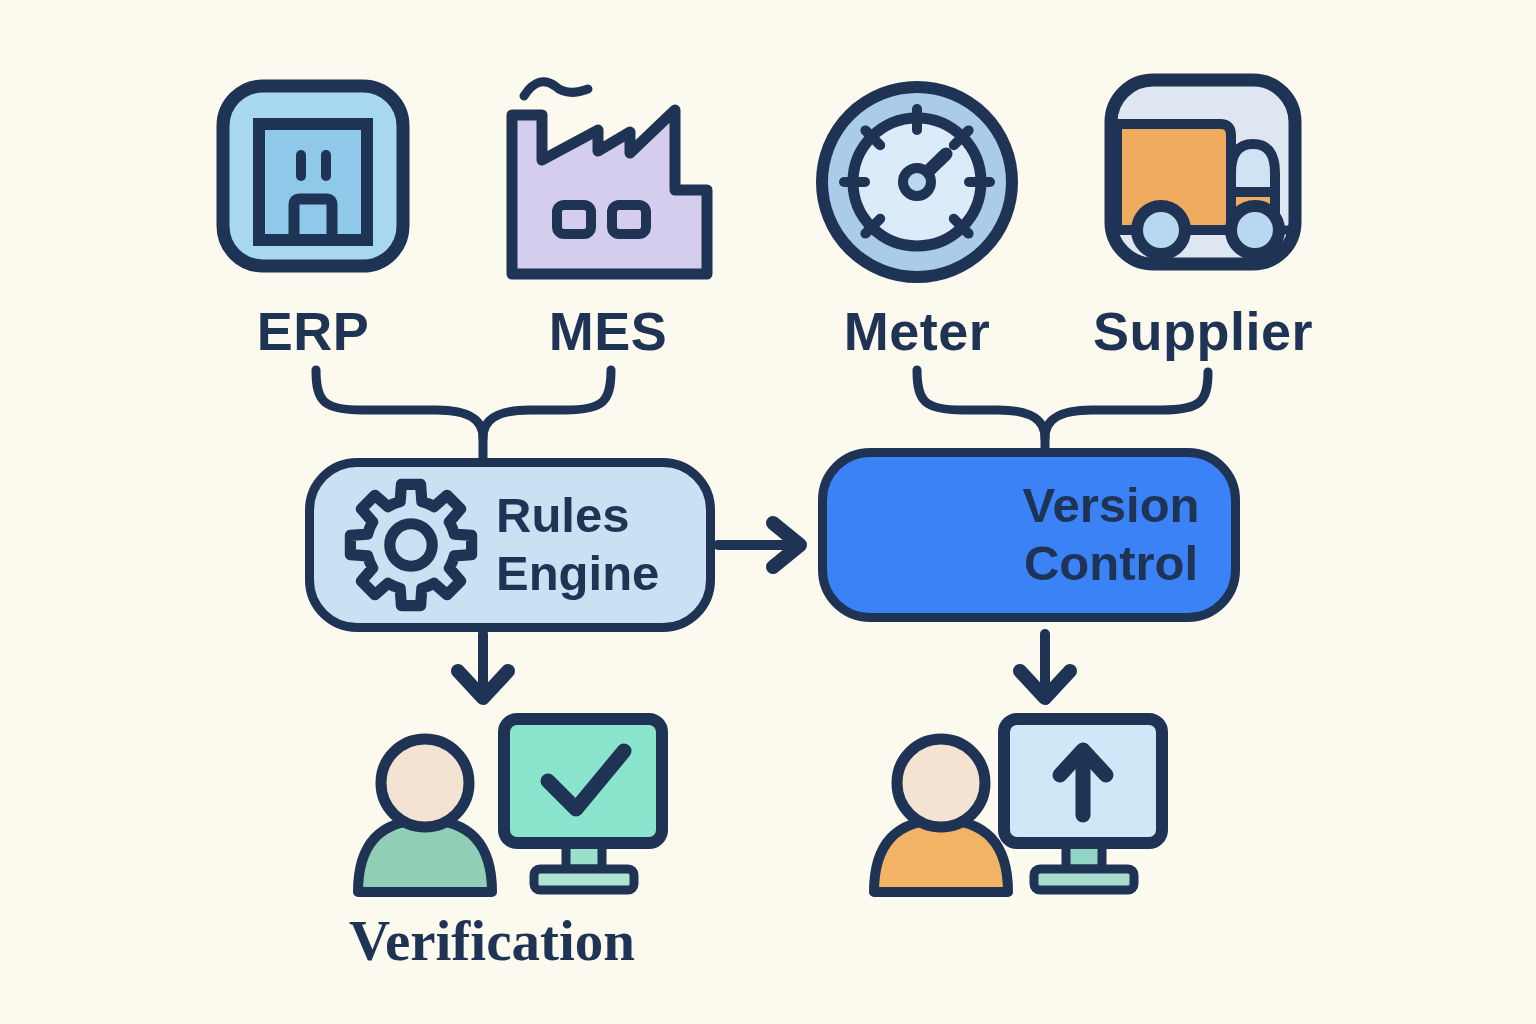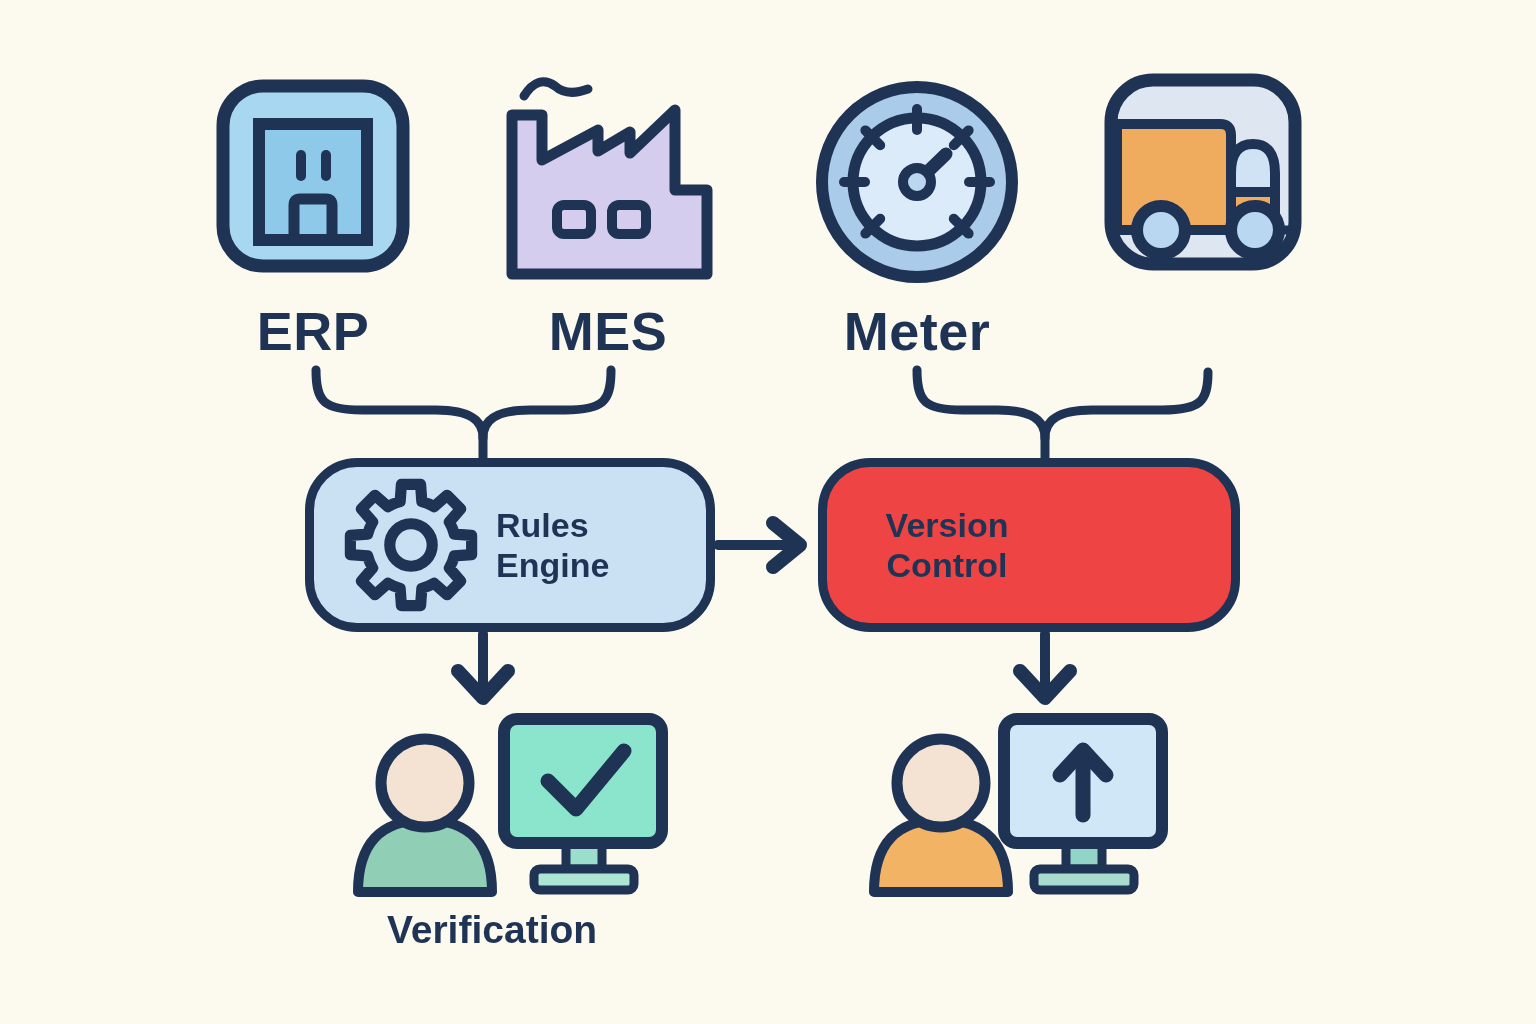--- a/index.html
+++ b/index.html
@@ -7,32 +7,32 @@
     position:relative;width:1428px;height:1024px;background:#FCF9EF;
     font-family:"Liberation Sans",sans-serif;color:#1F3355;
   }
   .abs{position:absolute;}
   .src-label{
     position:absolute;width:220px;text-align:center;
     font-size:54px;font-weight:700;letter-spacing:0.5px;color:#1F3355;
   }
   .out-label{
     position:absolute;width:380px;text-align:center;
-    font-size:39px;font-weight:700;color:#1F3355;
+    font-size:57px;font-weight:700;color:#1F3355;font-family:Liberation Serif, serif;
   }
   .stage-box{
     position:absolute;height:156px;border:9px solid #1F3355;border-radius:52px;
     display:flex;align-items:center;box-sizing:content-box;
   }
   .stage-box .stage-text{
-    font-size:34px;font-weight:700;line-height:1.18;color:#1F3355;
+    font-size:49px;font-weight:700;line-height:1.18;color:#1F3355;
   }
   #rules-box{left:305px;top:458px;width:392px;background:#C9E1F3;padding-left:0;}
   #rules-box .stage-text{width:190px;margin-left:18px;text-align:left;}
-  #version-box{left:818px;top:458px;width:404px;background:#ef4444;justify-content:flex-start;}
+  #version-box{left:818px;top:448px;width:404px;background:#3b82f6;justify-content:flex-end;}
   #version-box .stage-text{width:240px;text-align:center;}
   svg{display:block;}
 </style>
 </head>
 <body>
 
 <div id="canvas">
 
   <svg class="abs" style="left:0;top:0" width="1536" height="1024" viewBox="0 0 1536 1024" fill="none" stroke="#1F3355" stroke-linecap="round" stroke-linejoin="round">
     <path stroke-width="9" d="M 316,370 C 316,402 324,410 362,410 H 436 C 470,410 483,420 483,438 V 461"></path>
@@ -84,20 +84,21 @@
     <path d="M 14,158 V 52 H 117 Q 128,52 128,63 V 158 Z" fill="#F0AC5E" stroke="#1F3355" stroke-width="10" stroke-linejoin="round"></path>
     <rect x="128" y="110" width="44" height="48" fill="#F0AC5E" stroke="#1F3355" stroke-width="10"></rect>
     <path d="M 128,120 V 101 Q 128,72 150,72 Q 172,72 172,101 V 120 Z" fill="#CFE3F5" stroke="#1F3355" stroke-width="10" stroke-linejoin="round"></path>
     <circle cx="58" cy="158" r="24" fill="#B9D7F0" stroke="#1F3355" stroke-width="12"></circle>
     <circle cx="152" cy="158" r="24" fill="#B9D7F0" stroke="#1F3355" stroke-width="12"></circle>
   </svg>
 
   <div class="src-label" style="left:203px;top:300px">ERP</div>
   <div class="src-label" style="left:807px;top:300px">Meter</div>
   <div class="src-label" style="left:498px;top:300px">MES</div>
+  <div class="src-label" style="left:1093px;top:300px">Supplier</div>
 
   <div class="stage-box" id="rules-box">
     <svg width="134" height="134" viewBox="0 0 120 120" style="margin-left:30px;flex:none" fill="#C9E1F3" stroke="#1F3355" stroke-linejoin="round">
       <path stroke-width="10" d="M50.3,21.2 L51.4,5.7 L68.6,5.7 L69.7,21.2 A40,40 0 0 1 80.6,25.7 L92.3,15.5 L104.5,27.7 L94.3,39.4 A40,40 0 0 1 98.8,50.3 L114.3,51.4 L114.3,68.6 L98.8,69.7 A40,40 0 0 1 94.3,80.6 L104.5,92.3 L92.3,104.5 L80.6,94.3 A40,40 0 0 1 69.7,98.8 L68.6,114.3 L51.4,114.3 L50.3,98.8 A40,40 0 0 1 39.4,94.3 L27.7,104.5 L15.5,92.3 L25.7,80.6 A40,40 0 0 1 21.2,69.7 L5.7,68.6 L5.7,51.4 L21.2,50.3 A40,40 0 0 1 25.7,39.4 L15.5,27.7 L27.7,15.5 L39.4,25.7 A40,40 0 0 1 50.3,21.2 Z"></path>
       <circle cx="60" cy="60" r="19" stroke-width="10"></circle>
     </svg>
     <div class="stage-text">Rules Engine</div>
   </div>
 
   <div class="stage-box" id="version-box">

